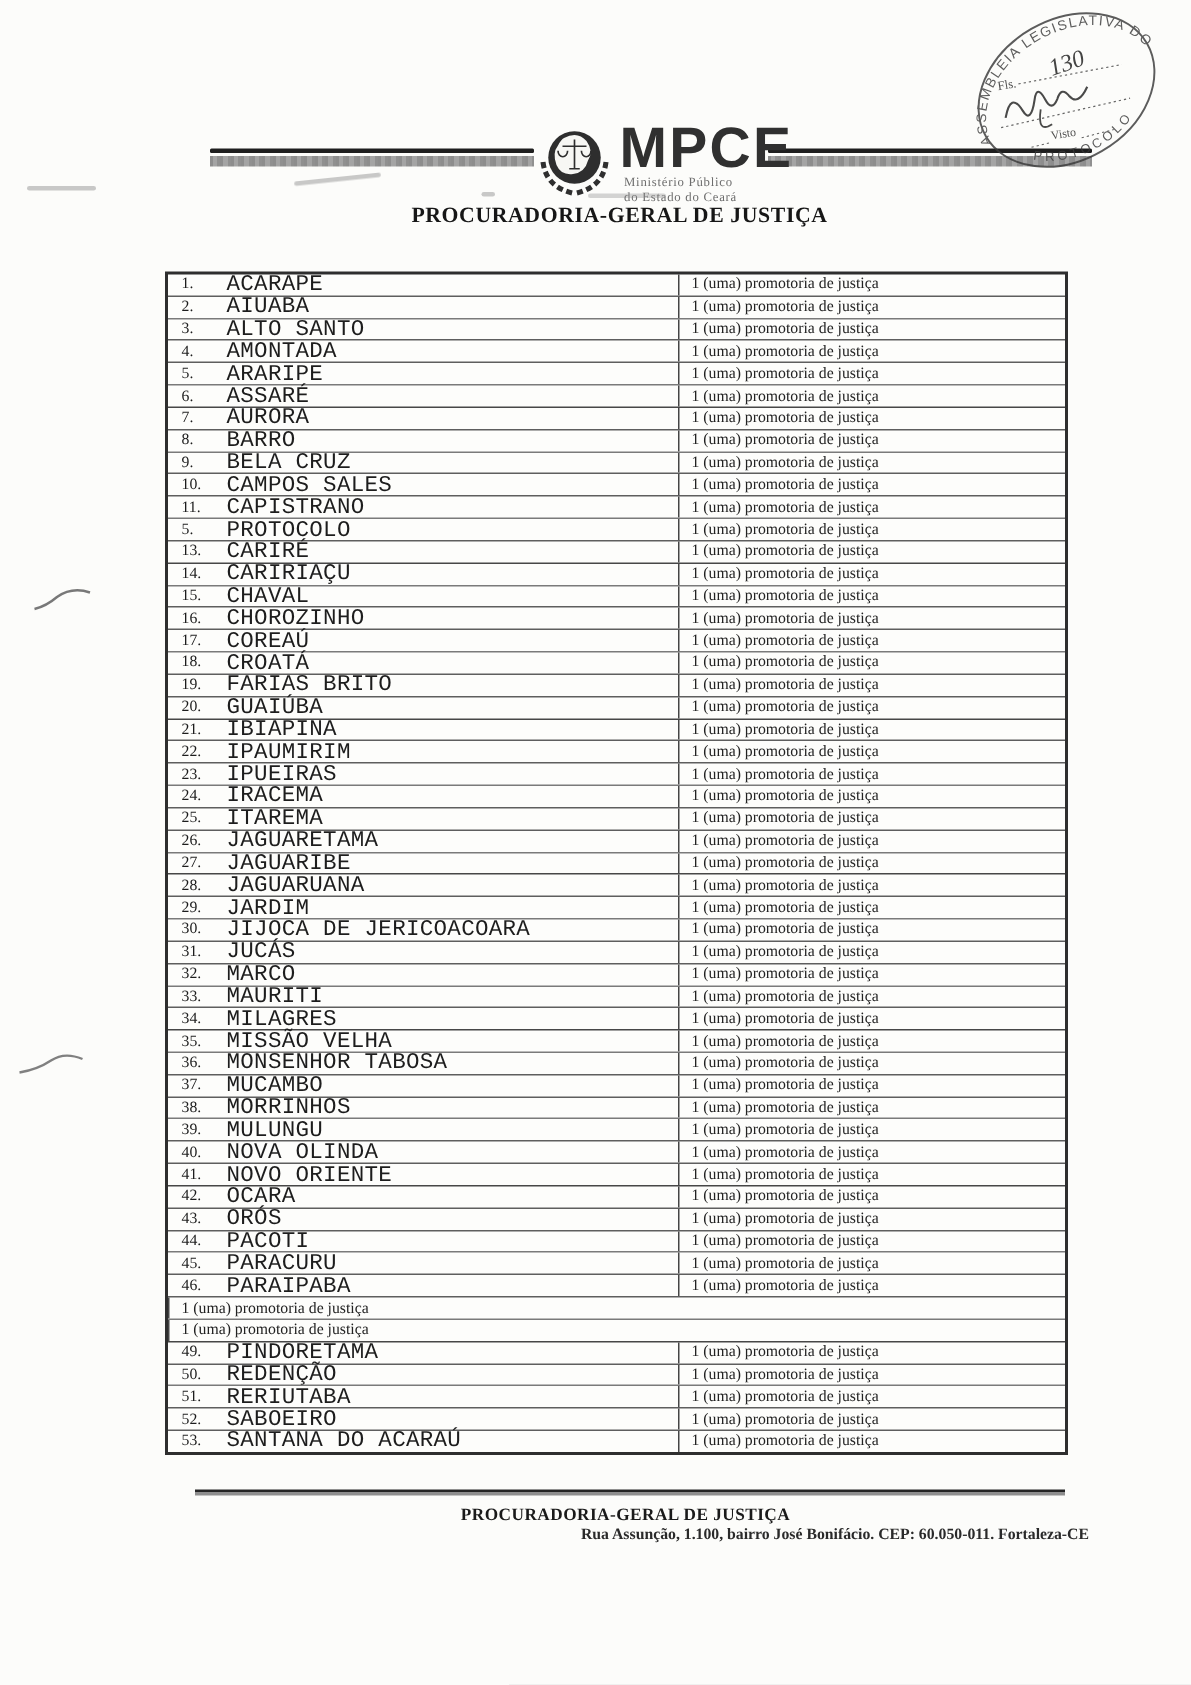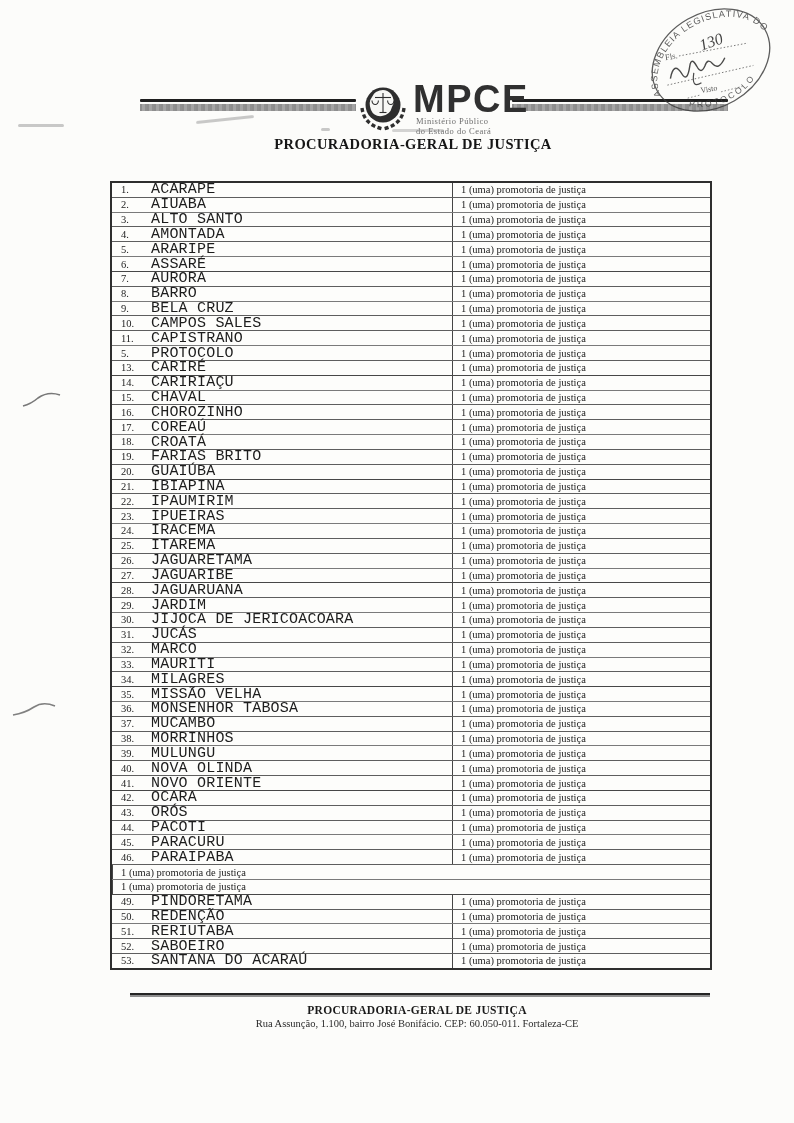--- a/index.html
+++ b/index.html
@@ -41,22 +41,22 @@
   .td-num{width:30px;padding-left:9px;font-size:10.5px;color:#1d1d1d;}
   .td-name{font-size:15px;letter-spacing:0.2px;color:#1d1d1d;font-family:Liberation Mono, monospace;}
   .td-right{flex:1;height:100%;display:flex;align-items:center;
     border-left:1px solid #454545;padding-left:8px;box-sizing:border-box;
     font-size:10.5px;color:#222;text-align:right;}
   
   .footer-sep{position:absolute;left:130px;top:993px;width:580px;height:4px;
     background:linear-gradient(180deg,#242424 0 45%,#8e8e8e 45% 100%);}
   .footer-title{position:absolute;left:97px;top:1004px;width:640px;text-align:center;
     font-weight:700;font-size:11.5px;letter-spacing:0.3px;color:#1a1a1a;}
-  .footer-address{position:absolute;left:97px;top:1018px;width:640px;text-align:center;
-    font-size:10.5px;color:#2a2a2a;}
+  .footer-address{position:absolute;left:86px;top:1018px;width:640px;text-align:right;
+    font-size:10.5px;color:#2a2a2a;font-weight:bold;}
 </style>
 </head>
 <body>
 
 <div class="page">
 
   <div class="hbar left">
     <div class="line"></div>
       <div class="shade"></div>
   </div>

